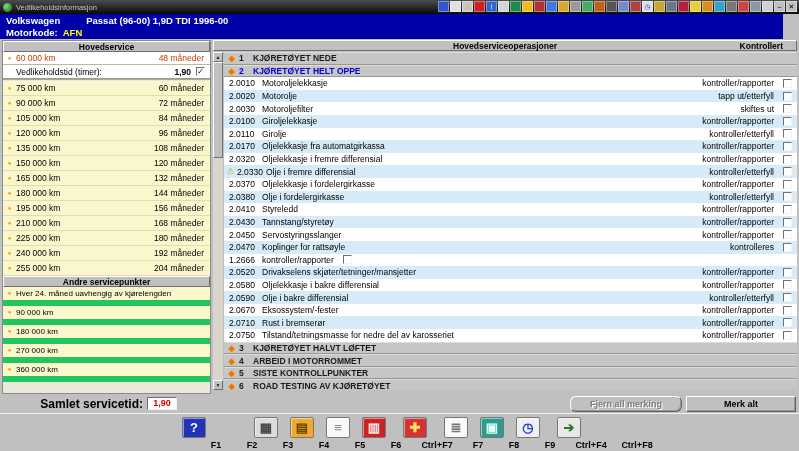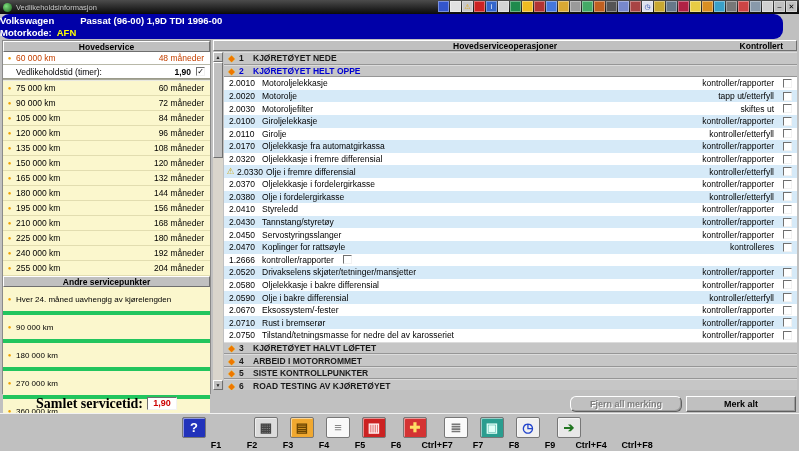--- a/index.html
+++ b/index.html
@@ -12,50 +12,50 @@
   .titlebar { position:absolute; top:0; left:0; right:0; height:14px;
     background: linear-gradient(#4c4c4c, #0a0a0a); display:flex; align-items:center; padding:0 3px; }
   .app-icon { width:9px; height:9px; border-radius:50%;
     background: radial-gradient(circle at 35% 35%, #7de07d, #1a5c1a); margin-right:4px; flex:none; }
   .win-title { color:#c8c8c8; font-size:7.5px; white-space:nowrap; }
   .tb-icons { position:absolute; right:2px; top:1px; display:flex; gap:1px; }
   .tb-icon { width:11px; height:11px; border:1px solid rgba(255,255,255,.35);
     font-size:7px; line-height:9px; text-align:center; color:#fff; }
   
   .vheader { position:absolute; top:14px; left:0; right:16px; height:25px; background:#0000a8;
-    color:#fff; padding:1px 0 0 0;border-radius:9px; }
+    color:#fff; padding:1px 0 0 6px; }
   .vheader .line { font-size:9.5px; font-weight:bold; line-height:12px; white-space:nowrap; }
   .model { margin-left:26px; }
   .engine-code { color:#ffff00; margin-left:5px; }
   
   .left-panel { position:absolute; left:2px; top:40px; width:209px; height:354px; background:#eae8d8;
     border:1px solid #8a8a8a; }
   .panel-header { height:11px; background:#c0c0c0; border-top:1px solid #fff; border-left:1px solid #fff;
     border-bottom:1px solid #6f6f6f; border-right:1px solid #6f6f6f;
     font-size:8.5px; font-weight:bold; text-align:center; line-height:10px; }
   .srow { display:flex; align-items:center; font-size:8.5px; white-space:nowrap; }
   .bullet { width:13px; text-align:center; flex:none; }
   .bullet::before { content:"●"; color:#f0a000; font-size:6px; vertical-align:1px; }
   .srow .km { flex:1; overflow:hidden; }
   .srow .months { padding-right:6px; }
   .sel-interval { height:13px; background:#ffffff; color:#c34000; border-bottom:1px solid #b8b8a8; }
   .maint { height:14px; background:#ffffff; border-bottom:1px solid #9a9a8a; padding-left:13px; }
   .maint .lbl { flex:1; }
   .maint .val { font-weight:bold; margin-right:5px; }
   .divider { height:2px; background:#a8a89a; border-bottom:1px solid #e8e8e0; }
   .interval { height:15px; background:#fbf7cd; border-bottom:1px solid #e2ddb0; }
-  .other { height:28px; background:#fbf7cd; border-bottom:4px solid #22c55e; font-size:8px; }
+  .other { height:19px; background:#fbf7cd; border-bottom:6px solid #22c55e; font-size:8px; }
   .checkbox { width:9px; height:9px; background:#fff; flex:none;
     border:1px solid; border-color:#707070 #f2f2f2 #f2f2f2 #707070; margin-right:5px;
     font-size:8px; line-height:7px; text-align:center; color:#000; }
   .checkbox.checked::after { content:"✓"; }
   
   .total-line { position:absolute; left:2px; top:396px; width:209px; height:15px;
     display:flex; align-items:center; justify-content:flex-end; padding-right:34px; gap:4px; }
-  .total-line .lbl { font-size:14px; font-weight:bold;font-family:Liberation Serif, serif; }
+  .total-line .lbl { font-size:12px; font-weight:bold; }
   .total-box { width:30px; height:13px; background:#fff; border:1px solid;
     border-color:#707070 #f2f2f2 #f2f2f2 #707070; color:#cc0000; font-weight:bold;
     font-size:9px; text-align:center; line-height:11px; }
   
   .vscroll { position:absolute; left:213px; top:52px; width:10px; height:338px; background:#d9d5cc; }
   .scroll-btn { position:absolute; left:0; width:10px; height:10px; background:#c0c0c0;
     border:1px solid; border-color:#fff #6f6f6f #6f6f6f #fff; font-size:5px; line-height:8px;
     text-align:center; color:#222; }
   .scroll-up { top:0; } .scroll-up::before { content:"▲"; }
   .scroll-down { bottom:0; } .scroll-down::before { content:"▼"; }

